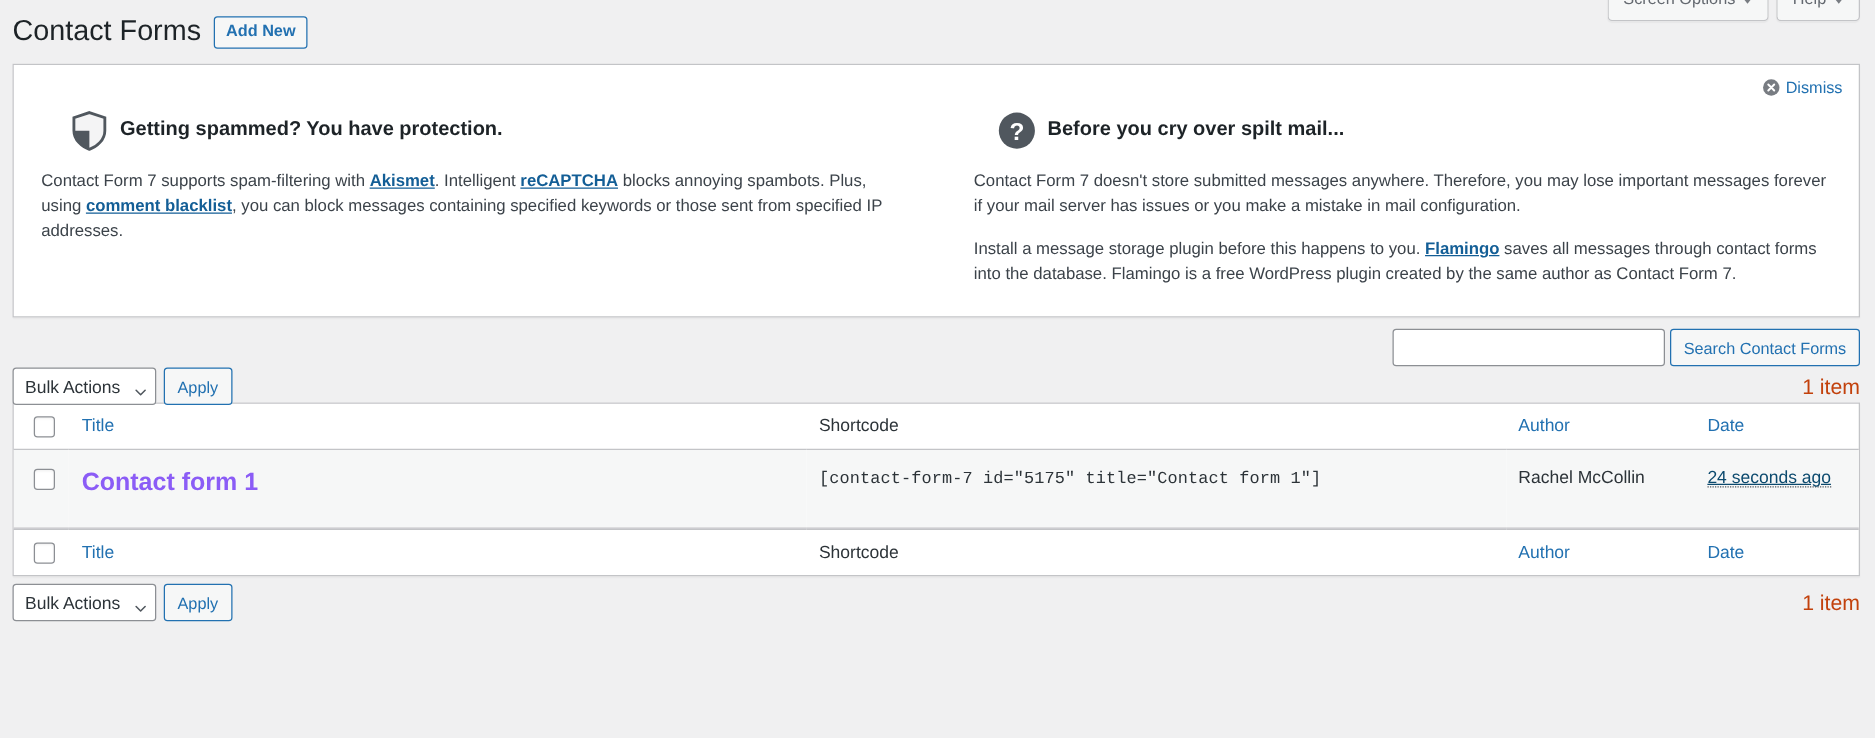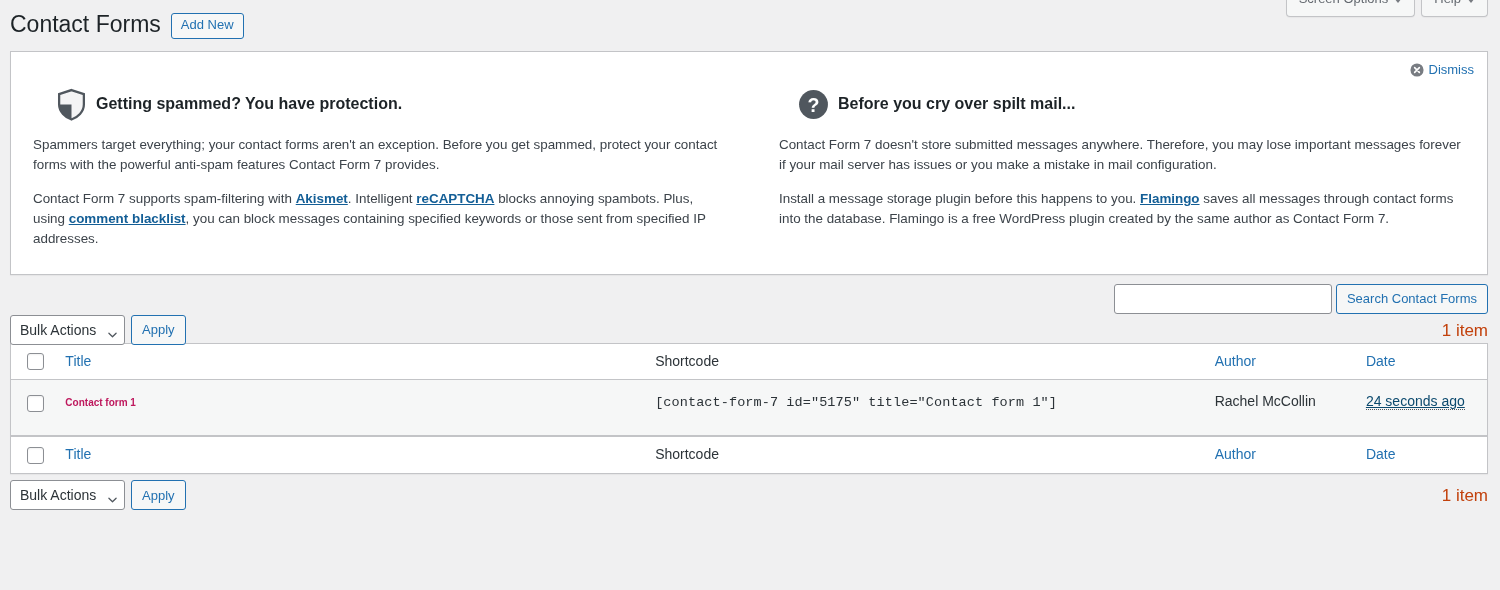--- a/index.html
+++ b/index.html
@@ -66,21 +66,21 @@
     margin: 0;
     letter-spacing: 0;
   }
   .page-title-action {
     display: inline-block;
     background: #f6f7f7;
     border: 1px solid #2271b1;
     border-radius: 3px;
     color: #2271b1;
     font-size: 13px;
-    font-weight: 400;
+    font-weight: 700;
     line-height: 1.6;
     padding: 1px 9px 2px 9px;
     text-decoration: none;
     margin-top: 3px;
   }
 
   
   .welcome-panel {
     position: relative;
     margin: 11px 12px 0 10px;
@@ -269,24 +269,24 @@
   }
   .wp-list-table tbody td {
     padding: 12px 10px 22px 10px;
     border-bottom: 1px solid #c3c4c7;
     color: #2c3338;
     font-size: 14px;
     line-height: 1.4;
   }
   .wp-list-table tbody td.col-cb { padding-left: 16px; padding-top: 13px; }
   .row-title {
-    color: #be185d;
+    color: #8b5cf6;
     font-weight: 700;
     text-decoration: none;
-    font-size: 10px;
+    font-size: 20px;
   }
   .shortcode-code {
     font-family: "Liberation Mono", "DejaVu Sans Mono", monospace;
     font-size: 13.5px;
     color: #2c3338;
     letter-spacing: 0.1px;
   }
   .date-abbr {
     border-bottom: 1px dotted #50575e;
     text-decoration: underline;
@@ -342,21 +342,20 @@
       <div class="welcome-head">
         <span class="welcome-icon">
           <svg width="33" height="33" viewBox="0 0 32 32" aria-hidden="true">
             <path d="M16 2 L28 6 V16 C28 23 22 28.5 16 30.5 C10 28.5 4 23 4 16 V6 Z" fill="#50575e"></path>
             <path d="M16 2 L28 6 V16 C28 23 22 28.5 16 30.5 V16 H4 V6 Z" fill="#f4f4f5"></path>
             <path d="M16 2 L28 6 V16 C28 23 22 28.5 16 30.5 C10 28.5 4 23 4 16 V6 Z" fill="none" stroke="#50575e" stroke-width="2.2"></path>
           </svg>
         </span>
         <h3>Getting spammed? You have protection.</h3>
       </div>
-      <p>Spammers target everything; your contact forms aren't an exception. Before you get spammed, protect your contact forms with the powerful anti-spam features Contact Form 7 provides.</p>
       <p>
         <span>Contact Form 7 supports spam-filtering with </span><a class="inline-link" href="#">Akismet</a><span>. Intelligent </span><a class="inline-link" href="#">reCAPTCHA</a><span> blocks annoying spambots. Plus, using </span><a class="inline-link" href="#">comment blacklist</a><span>, you can block messages containing specified keywords or those sent from specified IP addresses.</span>
       </p>
     </div>
 
     <div class="welcome-col col-right">
       <div class="welcome-head">
         <span class="welcome-icon">
           <svg width="33" height="33" viewBox="0 0 32 32" aria-hidden="true">
             <circle cx="16" cy="16" r="14" fill="#50575e"></circle>

